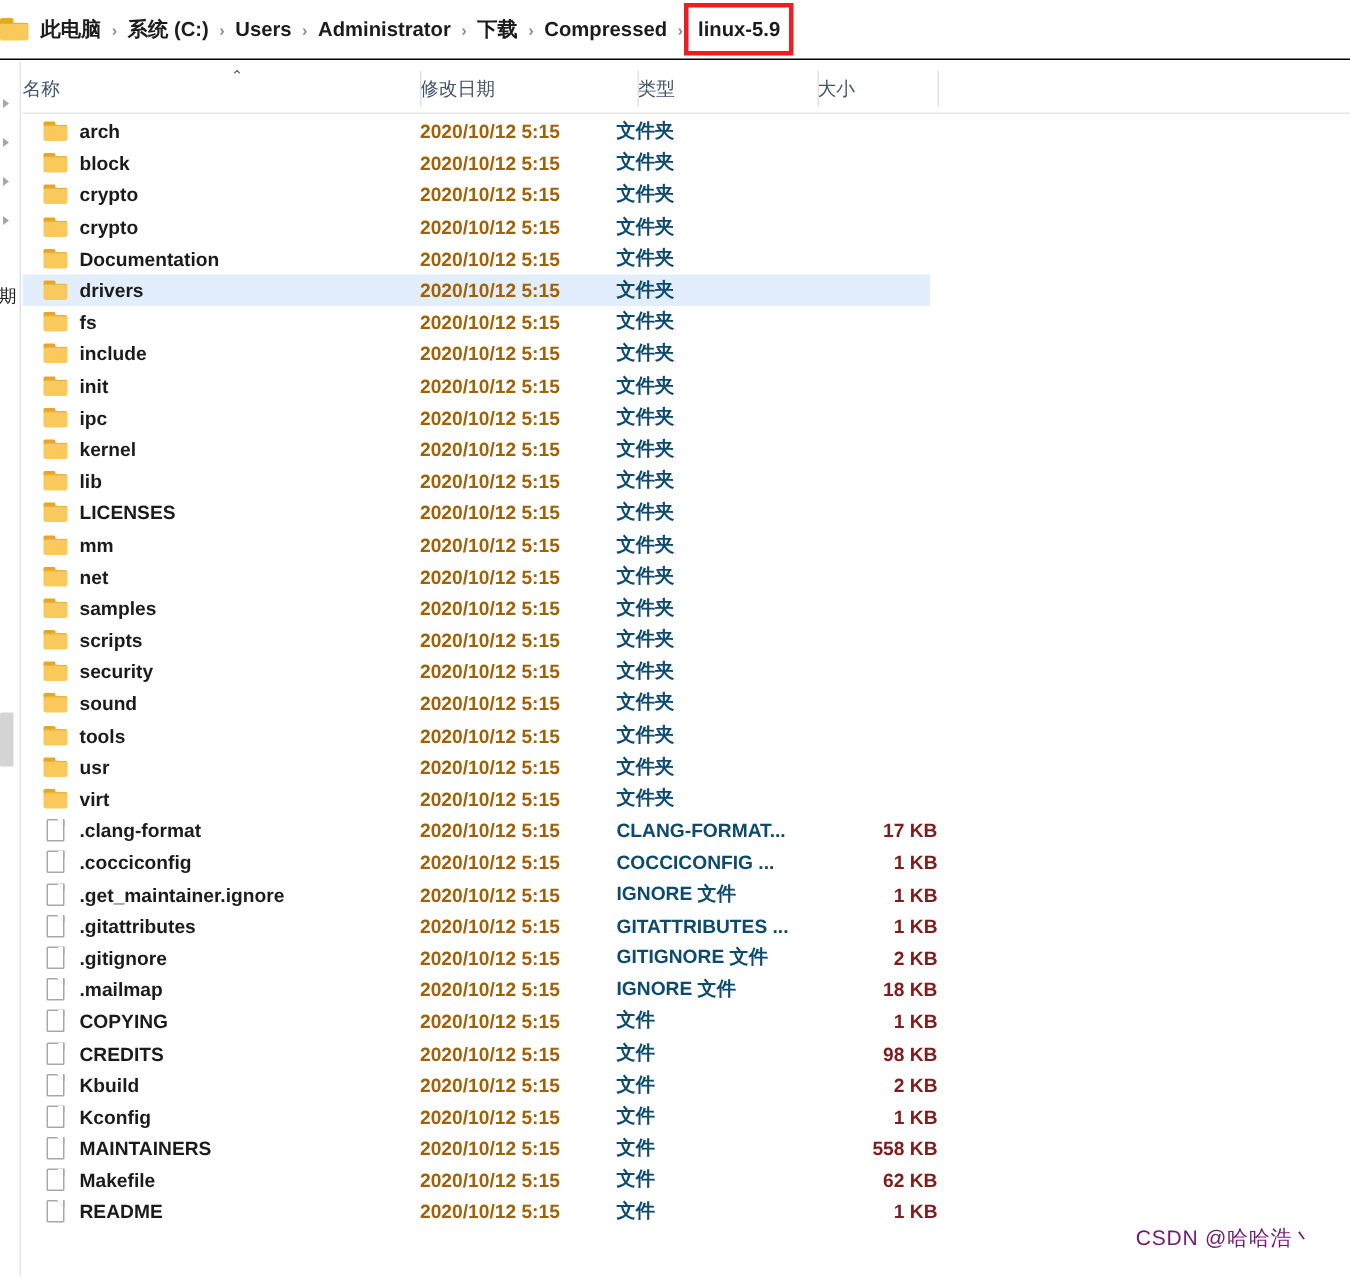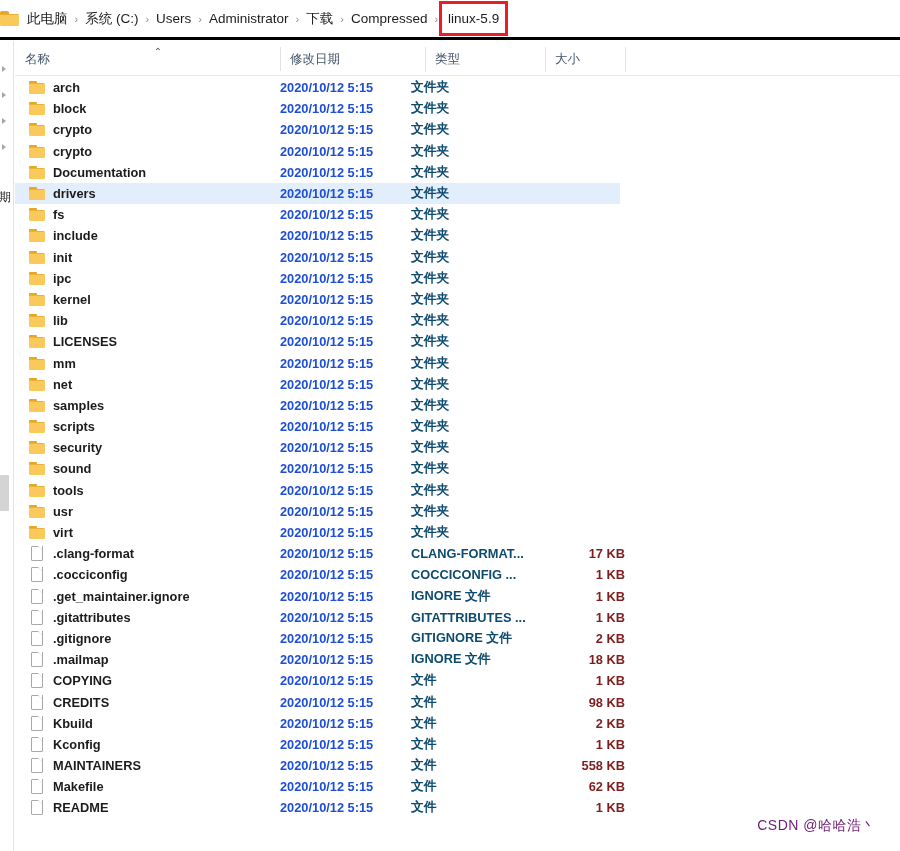--- a/index.html
+++ b/index.html
@@ -15,22 +15,23 @@
     position: relative;
   }
 
   
   .addressbar {
     height: 40px;
     display: flex;
     align-items: center;
     padding-left: 4px;
     background: #ffffff;
-    border-bottom: 3px solid #000000;
+    border-bottom: 1px solid #000000;
     position: relative;
+    font-weight: bold;
   }
   .crumb-folder-icon {
     width: 19px; height: 15px;
     position: relative;
     margin-right: 2px;
     margin-left: -4px;
     flex: 0 0 auto;
   }
   .crumb-folder-icon .tab {
     position: absolute; left: 0; top: 0;
@@ -115,21 +116,21 @@
     border-bottom: 1px solid #e6e6e6;
   }
   .col {
     position: absolute;
     top: 0;
     height: 34px;
     display: flex;
     align-items: center;
     font-size: 12.5px;
     color: #43536b;
-    padding-left: 10px;
+    padding-left: 0;
     white-space: nowrap;
   }
   .col .divider {
     position: absolute;
     left: 0; top: 5px;
     width: 1px; height: 24px;
     background: #e2e2e2;
   }
   .sort-caret {
     position: absolute;
@@ -166,21 +167,21 @@
   .cell-name {
     position: absolute;
     left: 14px;
     display: flex;
     align-items: center;
     white-space: nowrap;
   }
   .cell-date {
     position: absolute;
     left: 265px;
-    color: #1d4ed8;
+    color: #a16207;
     white-space: nowrap;
   }
   .cell-type {
     position: absolute;
     left: 396px;
     color: #0c4a6e;
     white-space: nowrap;
   }
   .cell-size {
     position: absolute;

